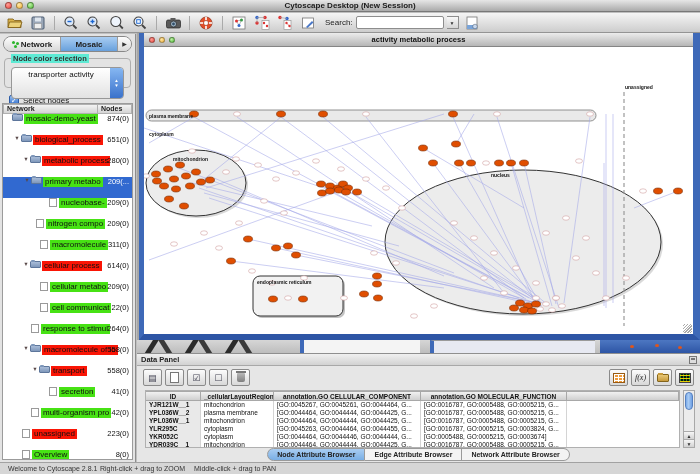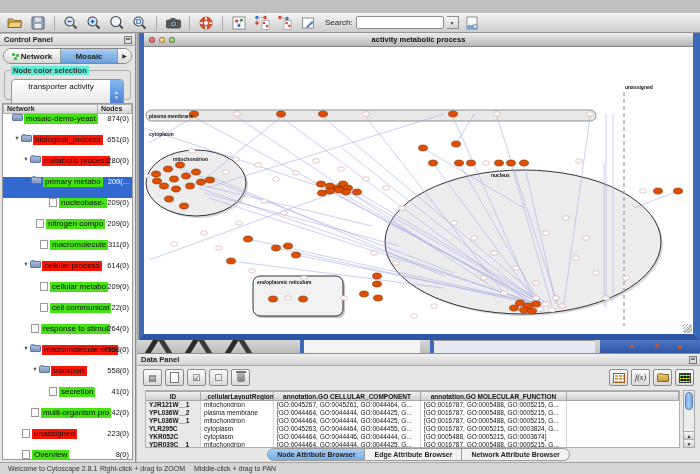--- a/index.html
+++ b/index.html
@@ -123,20 +123,28 @@
   .dtab.sel{background:linear-gradient(#a9cdf2,#79aee4);}
   
   .statusbar{position:absolute;left:0;right:0;bottom:0;height:12px;background:#d6d6d6;border-top:1px solid #a2a2a2;}
   .status-item{position:absolute;font-size:7px;color:#333;top:2px;}
 </style>
 </head>
 <body>
 
 <div class="window">
 
+  <div class="titlebar">
+    <div class="lights">
+      <span class="light lr"></span>
+      <span class="light ly"></span>
+      <span class="light lg"></span>
+    </div>
+    <div class="title">Cytoscape Desktop (New Session)</div>
+  </div>
 
   <div class="toolbar">
     <span class="tbtn">
         <svg width="16" height="16" viewBox="0 0 16 16">
           <path d="M1 4h5l1.5 1.5H14v7H1z" fill="#d9b24d" stroke="#7c5b12" stroke-width=".8"></path>
           <path d="M2.5 7H15l-2 5.5H1z" fill="#ecd17a" stroke="#7c5b12" stroke-width=".8"></path>
         </svg>
       </span>
     <span class="tbtn">
         <svg width="16" height="16" viewBox="0 0 16 16">
@@ -235,24 +243,20 @@
     <span class="tbtn">
         <svg width="16" height="16" viewBox="0 0 16 16">
           <rect x="3" y="2" width="10" height="12" fill="#fff" stroke="#777" stroke-width=".8"></rect>
           <rect x="3" y="10" width="10" height="4" fill="#7aa4d8"></rect>
           <circle cx="11" cy="11.5" r="2.3" fill="#c8d8ee" stroke="#456" stroke-width=".5"></circle>
         </svg>
       </span>
   </div>
 
   <div class="cpanel">
-    <div class="panel-header">
-      <span>Control Panel</span>
-      <span class="float-icon"></span>
-    </div>
     <div class="cp-tabs">
       <div class="cp-tab">
         <span class="net-glyph">
             <i style="left:0;top:0;"></i>
             <i style="left:4px;top:1px;"></i>
             <i style="left:2px;top:4px;"></i>
           </span>
         <span>Network</span>
       </div>
       <div class="cp-tab sel">

